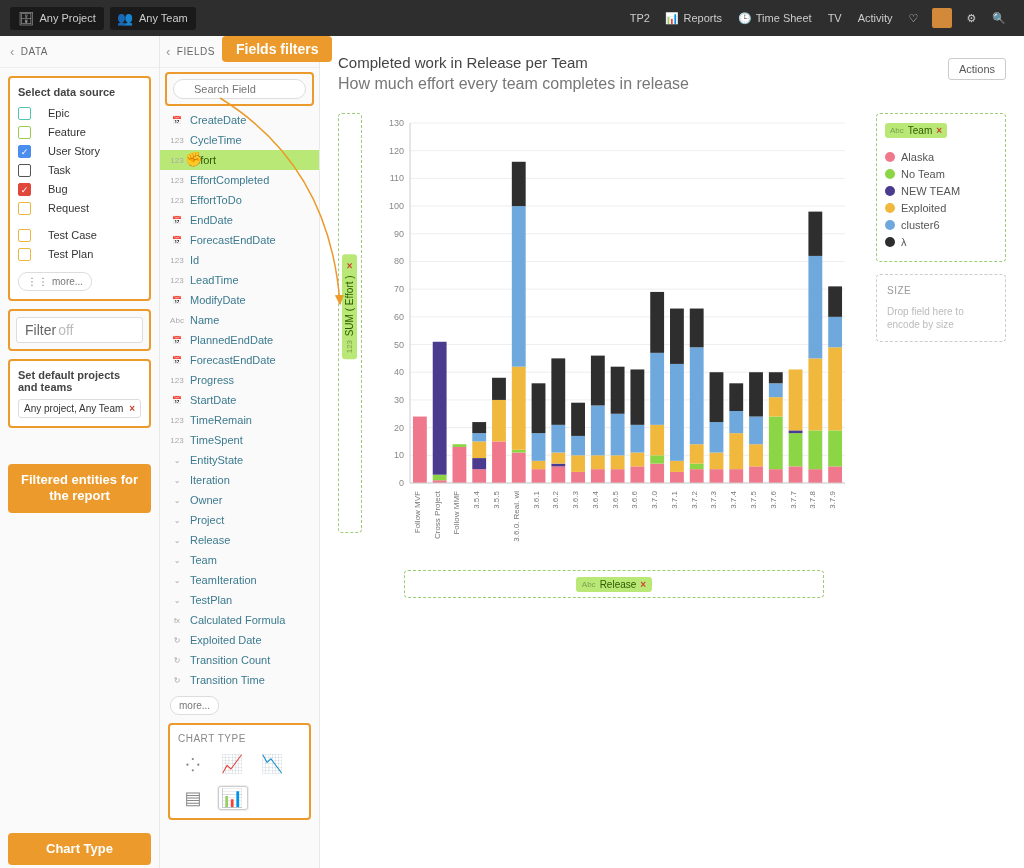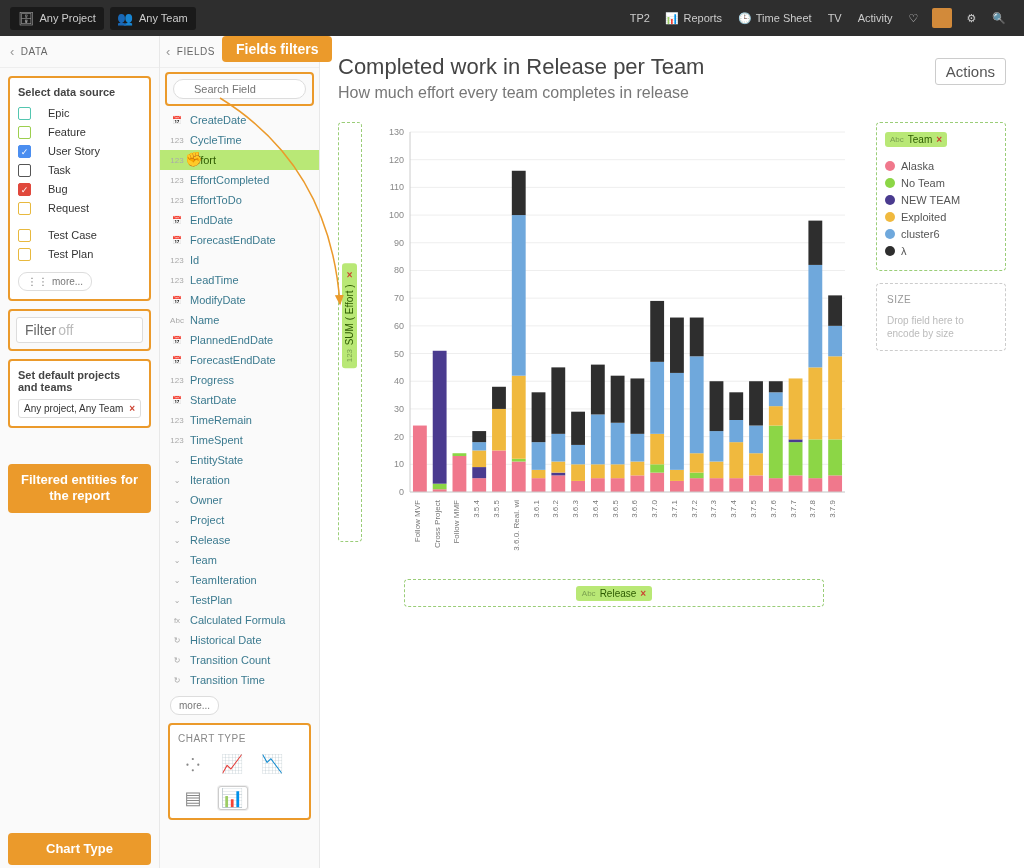--- a/index.html
+++ b/index.html
@@ -43,23 +43,23 @@
 .fld-row .ft { font-size: 8px; color: #aaa; width: 14px; text-align: center; }
 .fld-row .fn { color: #3b7a8f; }
 .fld-row.sel { background: #b9e876; }
 .fld-row.sel .fn { color: #2d5a00; }
 .fld-more { margin: 6px 10px; }
 .chart-type-box { border: 2px solid #eb9a2b; border-radius: 4px; margin: 8px; padding: 8px; background: #fff; }
 .chart-type-box .ct-title { font-size: 10px; letter-spacing: .5px; color: #888; margin-bottom: 8px; }
 .ct-icons { display: flex; flex-wrap: wrap; gap: 10px; }
 .ct-icon { width: 30px; height: 24px; display: flex; align-items: center; justify-content: center; color: #888; font-size: 18px; border-radius: 3px; cursor: pointer; }
 .ct-icon.sel { border: 1px solid #ccc; background: #fff; box-shadow: 0 0 0 1px #eee; }
-.main-hdr h1 { font-size: 22px; font-weight: 500; color: #444; }
+.main-hdr h1 { font-size: 15px; font-weight: 500; color: #444; }
 .main-hdr .sub { font-size: 16px; color: #777; margin-top: 4px; }
-.actions-btn { position: absolute; right: 18px; top: 22px; border: 1px solid #ccc; border-radius: 3px; padding: 4px 10px; font-size: 15px; background: #fff; cursor: pointer; color: #555; text-align: center; }
+.actions-btn { position: absolute; right: 18px; top: 22px; border: 1px solid #ccc; border-radius: 3px; padding: 4px 10px; font-size: 11px; background: #fff; cursor: pointer; color: #555; text-align: center; }
 .vis-area { display: flex; margin-top: 20px; gap: 8px; }
 .y-drop { width: 24px; height: 420px; border: 1px dashed #9acd78; border-radius: 4px; position: relative; }
 .y-pill { position: absolute; left: 3px; top: 140px; writing-mode: vertical-rl; transform: rotate(180deg); background: #b9e876; border-radius: 3px; padding: 6px 2px; font-size: 10px; color: #2d5a00; display: flex; align-items: center; gap: 4px; }
 .y-pill .x { color: #cc4433; font-weight: bold; writing-mode: horizontal-tb; }
 .y-pill .ty { font-size: 8px; color: #7aa050; }
 .chart-wrap { flex: 1; }
 .chart-svg { width: 480px; height: 440px; }
 .x-drop { margin: 14px auto 0; width: 420px; border: 1px dashed #9acd78; border-radius: 4px; padding: 5px; text-align: center; }
 .x-pill { display: inline-flex; align-items: center; background: #b9e876; border-radius: 3px; padding: 2px 6px; font-size: 10px; color: #2d5a00; gap: 4px; }
 .x-pill .x { color: #cc4433; font-weight: bold; cursor: pointer; }
@@ -300,21 +300,21 @@
         <div class="fld-row">
           <span class="ft">⌄</span>
           <span class="fn">TestPlan</span>
         </div>
         <div class="fld-row">
           <span class="ft">fx</span>
           <span class="fn">Calculated Formula</span>
         </div>
         <div class="fld-row">
           <span class="ft">↻</span>
-          <span class="fn">Historical Date</span>
+          <span class="fn">Exploited Date</span>
         </div>
         <div class="fld-row">
           <span class="ft">↻</span>
           <span class="fn">Transition Count</span>
         </div>
         <div class="fld-row">
           <span class="ft">↻</span>
           <span class="fn">Transition Time</span>
         </div>
       </div>

